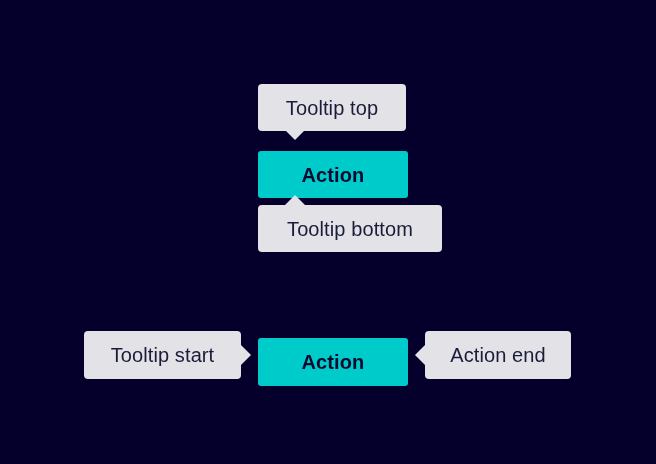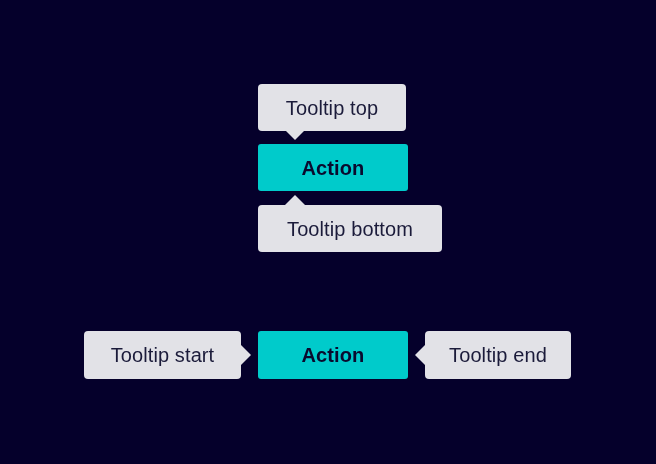--- a/index.html
+++ b/index.html
@@ -38,20 +38,21 @@
     background: #e2e2e7;
     color: #1b1b3a;
     font-weight: 400;
   }
 
   .action {
     background: #00cbcb;
     color: #0a0a2e;
     font-weight: 700;
     border-radius: 3px;
+    margin-top: 7px;
   }
 
   
   .arrow {
     position: absolute;
     width: 0;
     height: 0;
   }
   .arrow-down {
     border-left: 10px solid transparent;
@@ -104,15 +105,15 @@
 
   <div id="tooltip-bottom-tip" class="arrow arrow-up"></div>
   <div id="tooltip-start" class="box tooltip">Tooltip start</div>
 
   <div id="tooltip-bottom" class="box tooltip">Tooltip bottom</div>
   <div id="tooltip-start-tip" class="arrow arrow-right"></div>
 
   <div id="action-bottom" class="box action">Action</div>
 
   <div id="tooltip-end-tip" class="arrow arrow-left"></div>
-  <div id="tooltip-end" class="box tooltip">Tooltip end</div>
+  <div id="tooltip-end" class="box tooltip">Action end</div>
 
 </div>
 
 </body></html>

